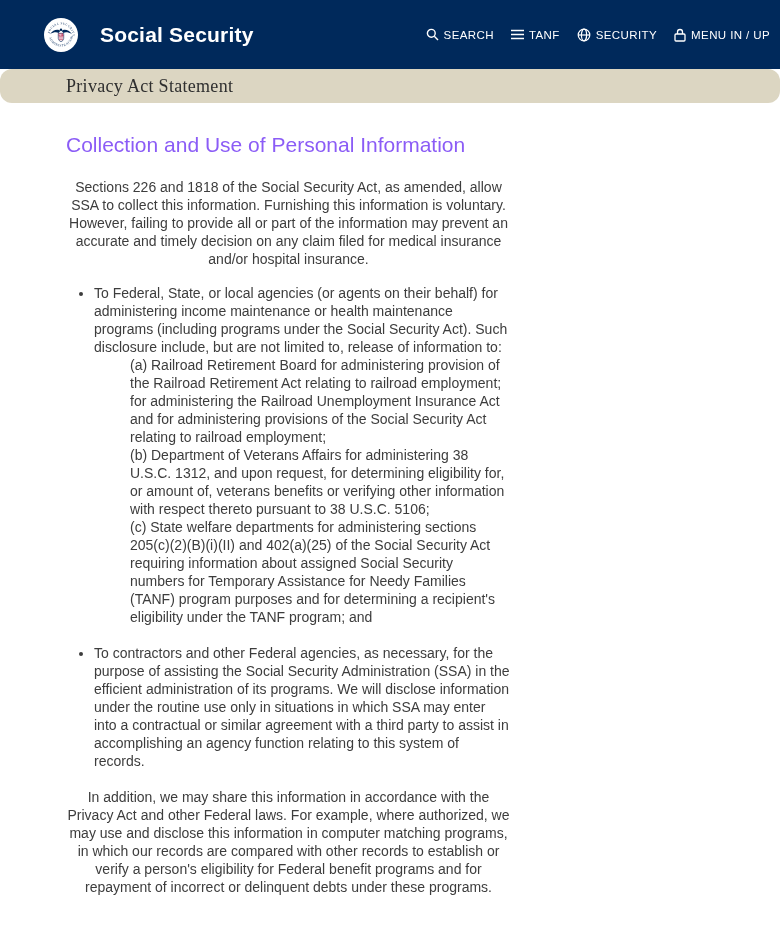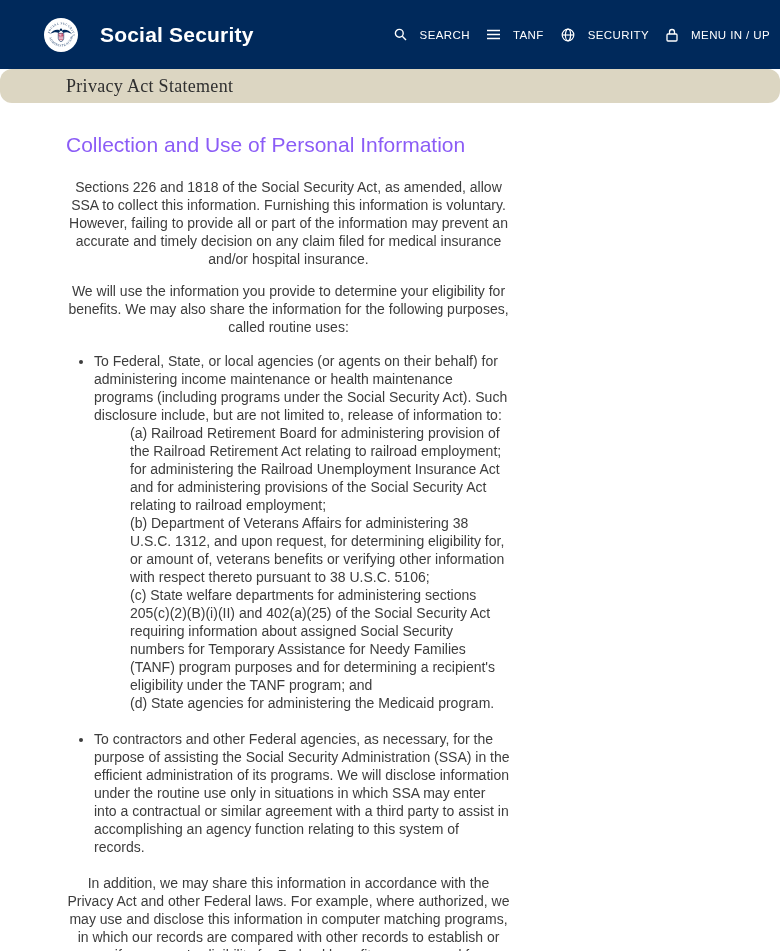--- a/index.html
+++ b/index.html
@@ -22,21 +22,21 @@
   .logo { width: 34px; height: 34px; display: inline-block; flex: 0 0 auto; }
   .brand {
     color: #ffffff;
     font-size: 21px;
     font-weight: 600;
     margin-left: 22px;
     letter-spacing: 0.2px;
   }
   .header-nav { display: flex; align-items: center; gap: 17px; }
   .nav-item {
-    display: flex; align-items: center; gap: 13px;
+    display: flex; align-items: center; gap: 5px;
     color: #ffffff;
     font-size: 11.5px;
     letter-spacing: 0.4px;
     text-decoration: none;
     cursor: pointer;
     white-space: nowrap;
   }
   .nav-item svg { display: block; }
   
   .banner {
@@ -150,29 +150,27 @@
   </nav>
 </header>
 
 <div class="banner">
   <h1>Privacy Act Statement</h1>
 </div>
 
 <main class="content">
   <h2>Collection and Use of Personal Information</h2>
   <p>Sections 226 and 1818 of the Social Security Act, as amended, allow SSA to collect this information. Furnishing this information is voluntary. However, failing to provide all or part of the information may prevent an accurate and timely decision on any claim filed for medical insurance and/or hospital insurance.</p>
-  <p>We will use the information you provide to determine your eligibility for benefits. We may also share the information for the following purposes, called routine uses:</p>
   <ul>
     <li>
       <span>To Federal, State, or local agencies (or agents on their behalf) for administering income maintenance or health maintenance programs (including programs under the Social Security Act). Such disclosure include, but are not limited to, release of information to:</span>
       <div class="subitems">
         <div class="subitem">(a) Railroad Retirement Board for administering provision of the Railroad Retirement Act relating to railroad employment; for administering the Railroad Unemployment Insurance Act and for administering provisions of the Social Security Act relating to railroad employment;</div>
         <div class="subitem">(b) Department of Veterans Affairs for administering 38 U.S.C. 1312, and upon request, for determining eligibility for, or amount of, veterans benefits or verifying other information with respect thereto pursuant to 38 U.S.C. 5106;</div>
         <div class="subitem">(c) State welfare departments for administering sections 205(c)(2)(B)(i)(II) and 402(a)(25) of the Social Security Act requiring information about assigned Social Security numbers for Temporary Assistance for Needy Families (TANF) program purposes and for determining a recipient's eligibility under the TANF program; and</div>
-        <div class="subitem">(d) State agencies for administering the Medicaid program.</div>
       </div>
     </li>
     <li>
       <span>To contractors and other Federal agencies, as necessary, for the purpose of assisting the Social Security Administration (SSA) in the efficient administration of its programs. We will disclose information under the routine use only in situations in which SSA may enter into a contractual or similar agreement with a third party to assist in accomplishing an agency function relating to this system of records.</span>
     </li>
   </ul>
   <p>In addition, we may share this information in accordance with the Privacy Act and other Federal laws. For example, where authorized, we may use and disclose this information in computer matching programs, in which our records are compared with other records to establish or verify a person's eligibility for Federal benefit programs and for repayment of incorrect or delinquent debts under these programs.</p>
 
 </main>
 

